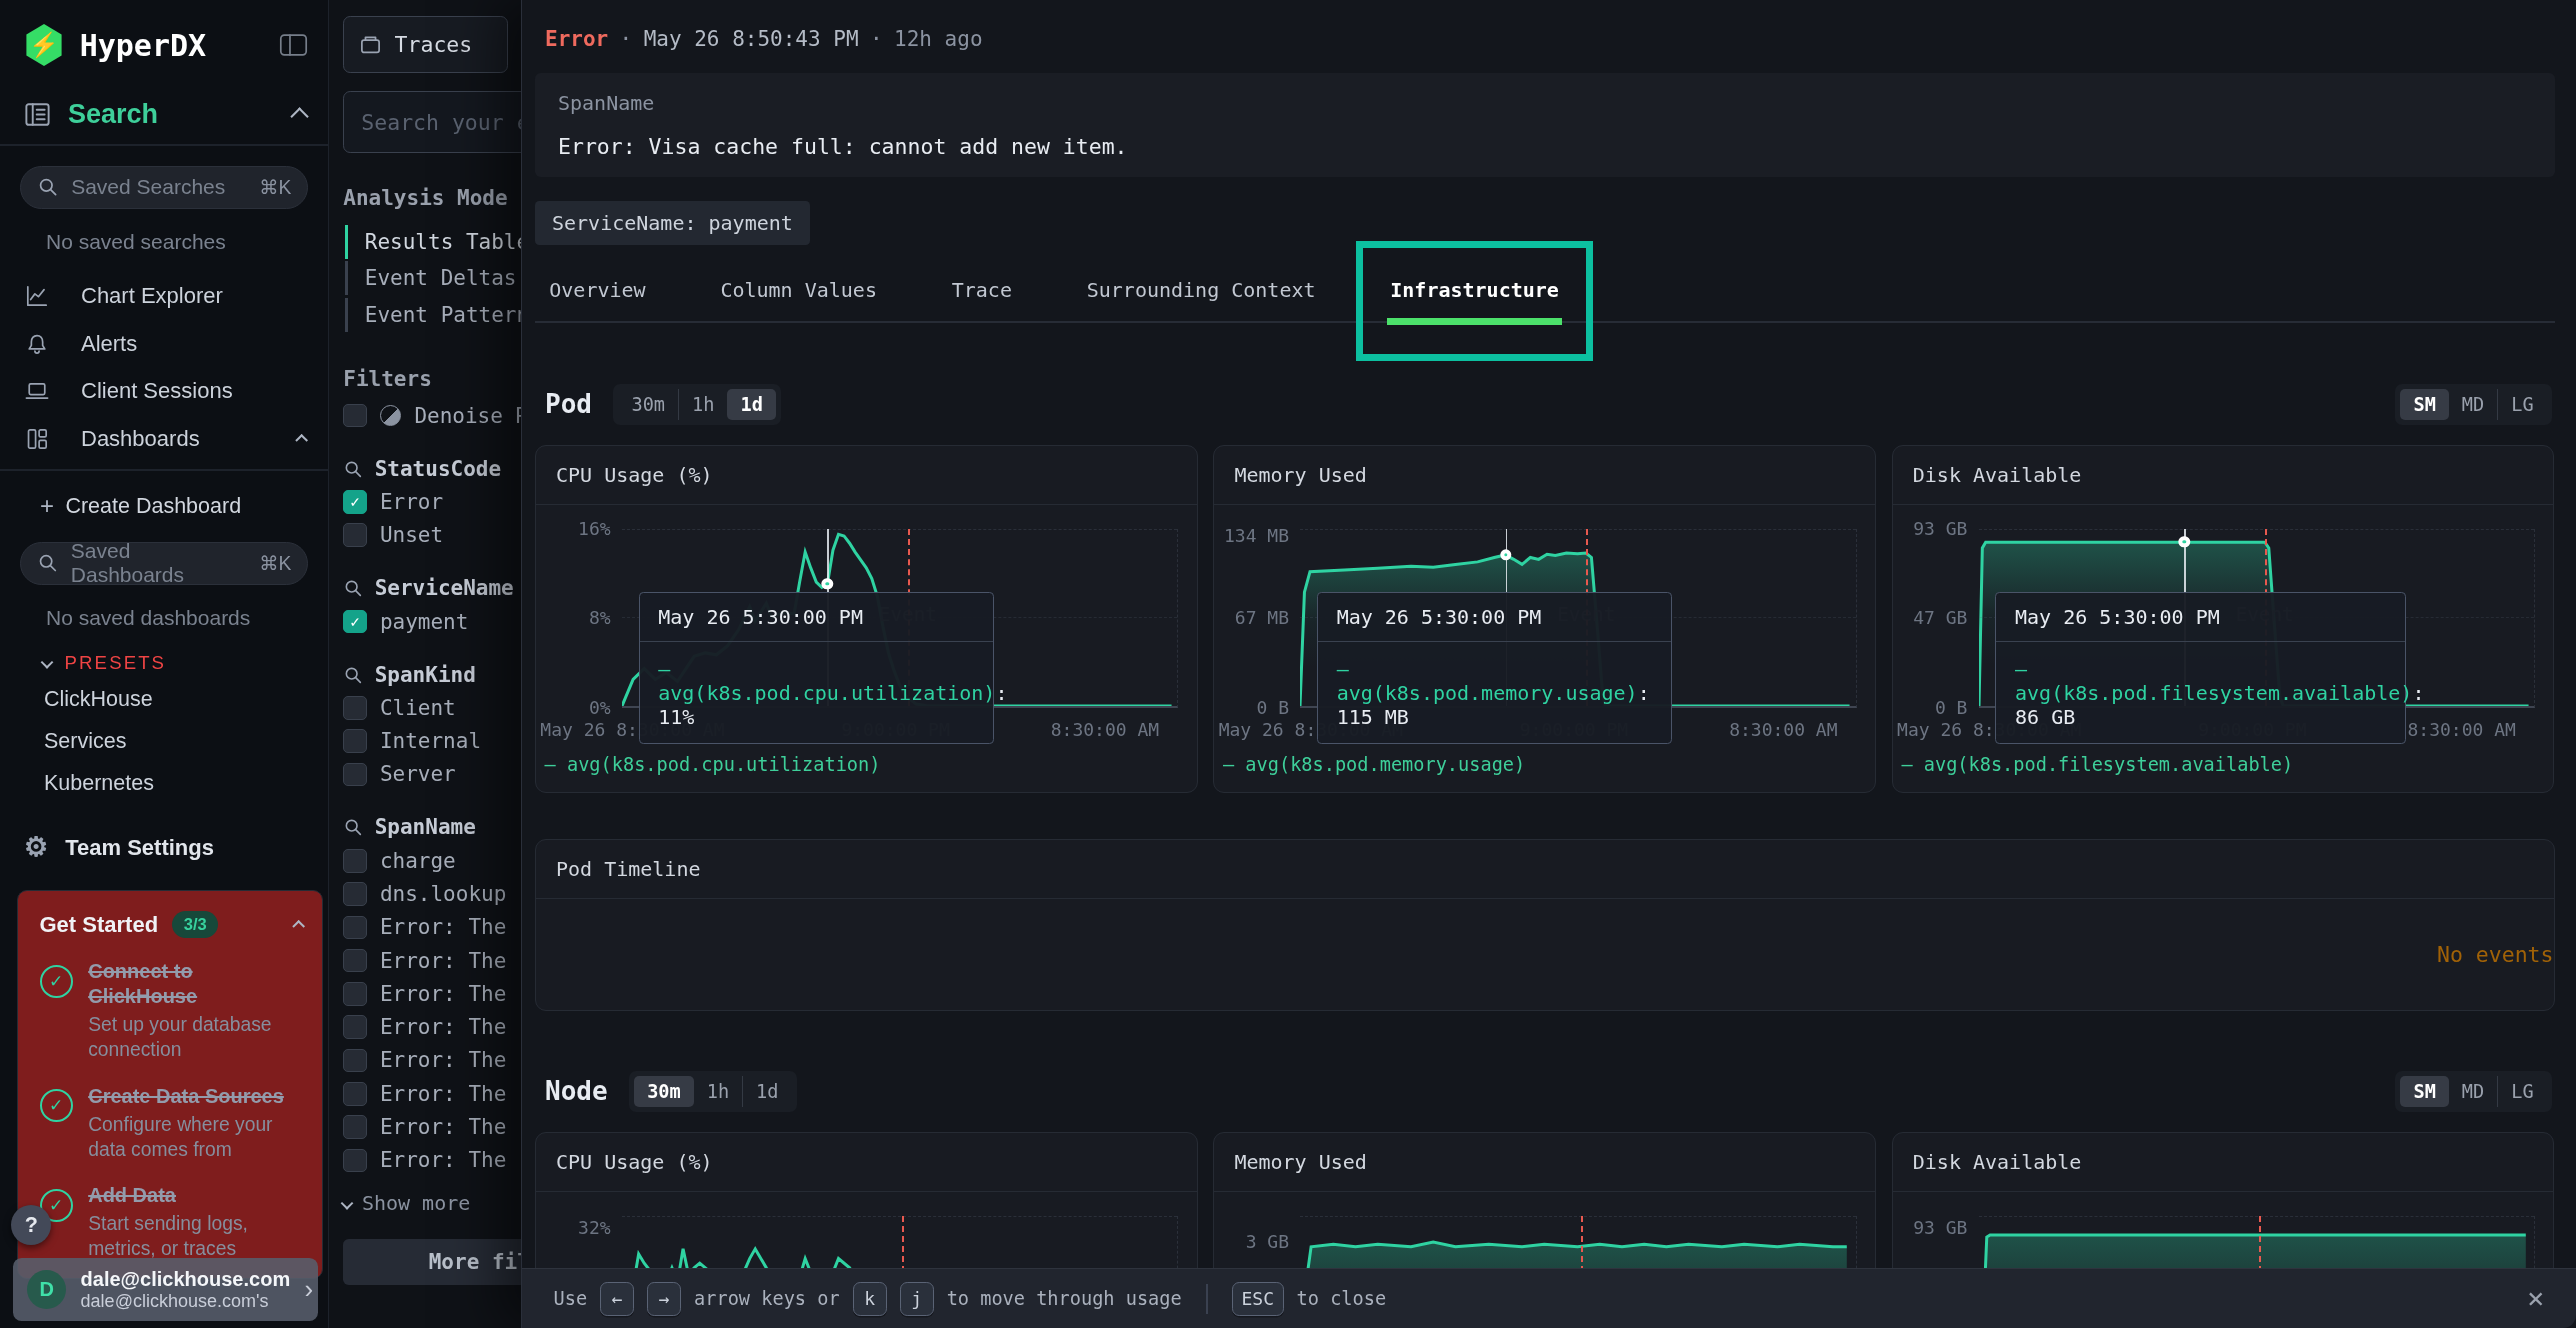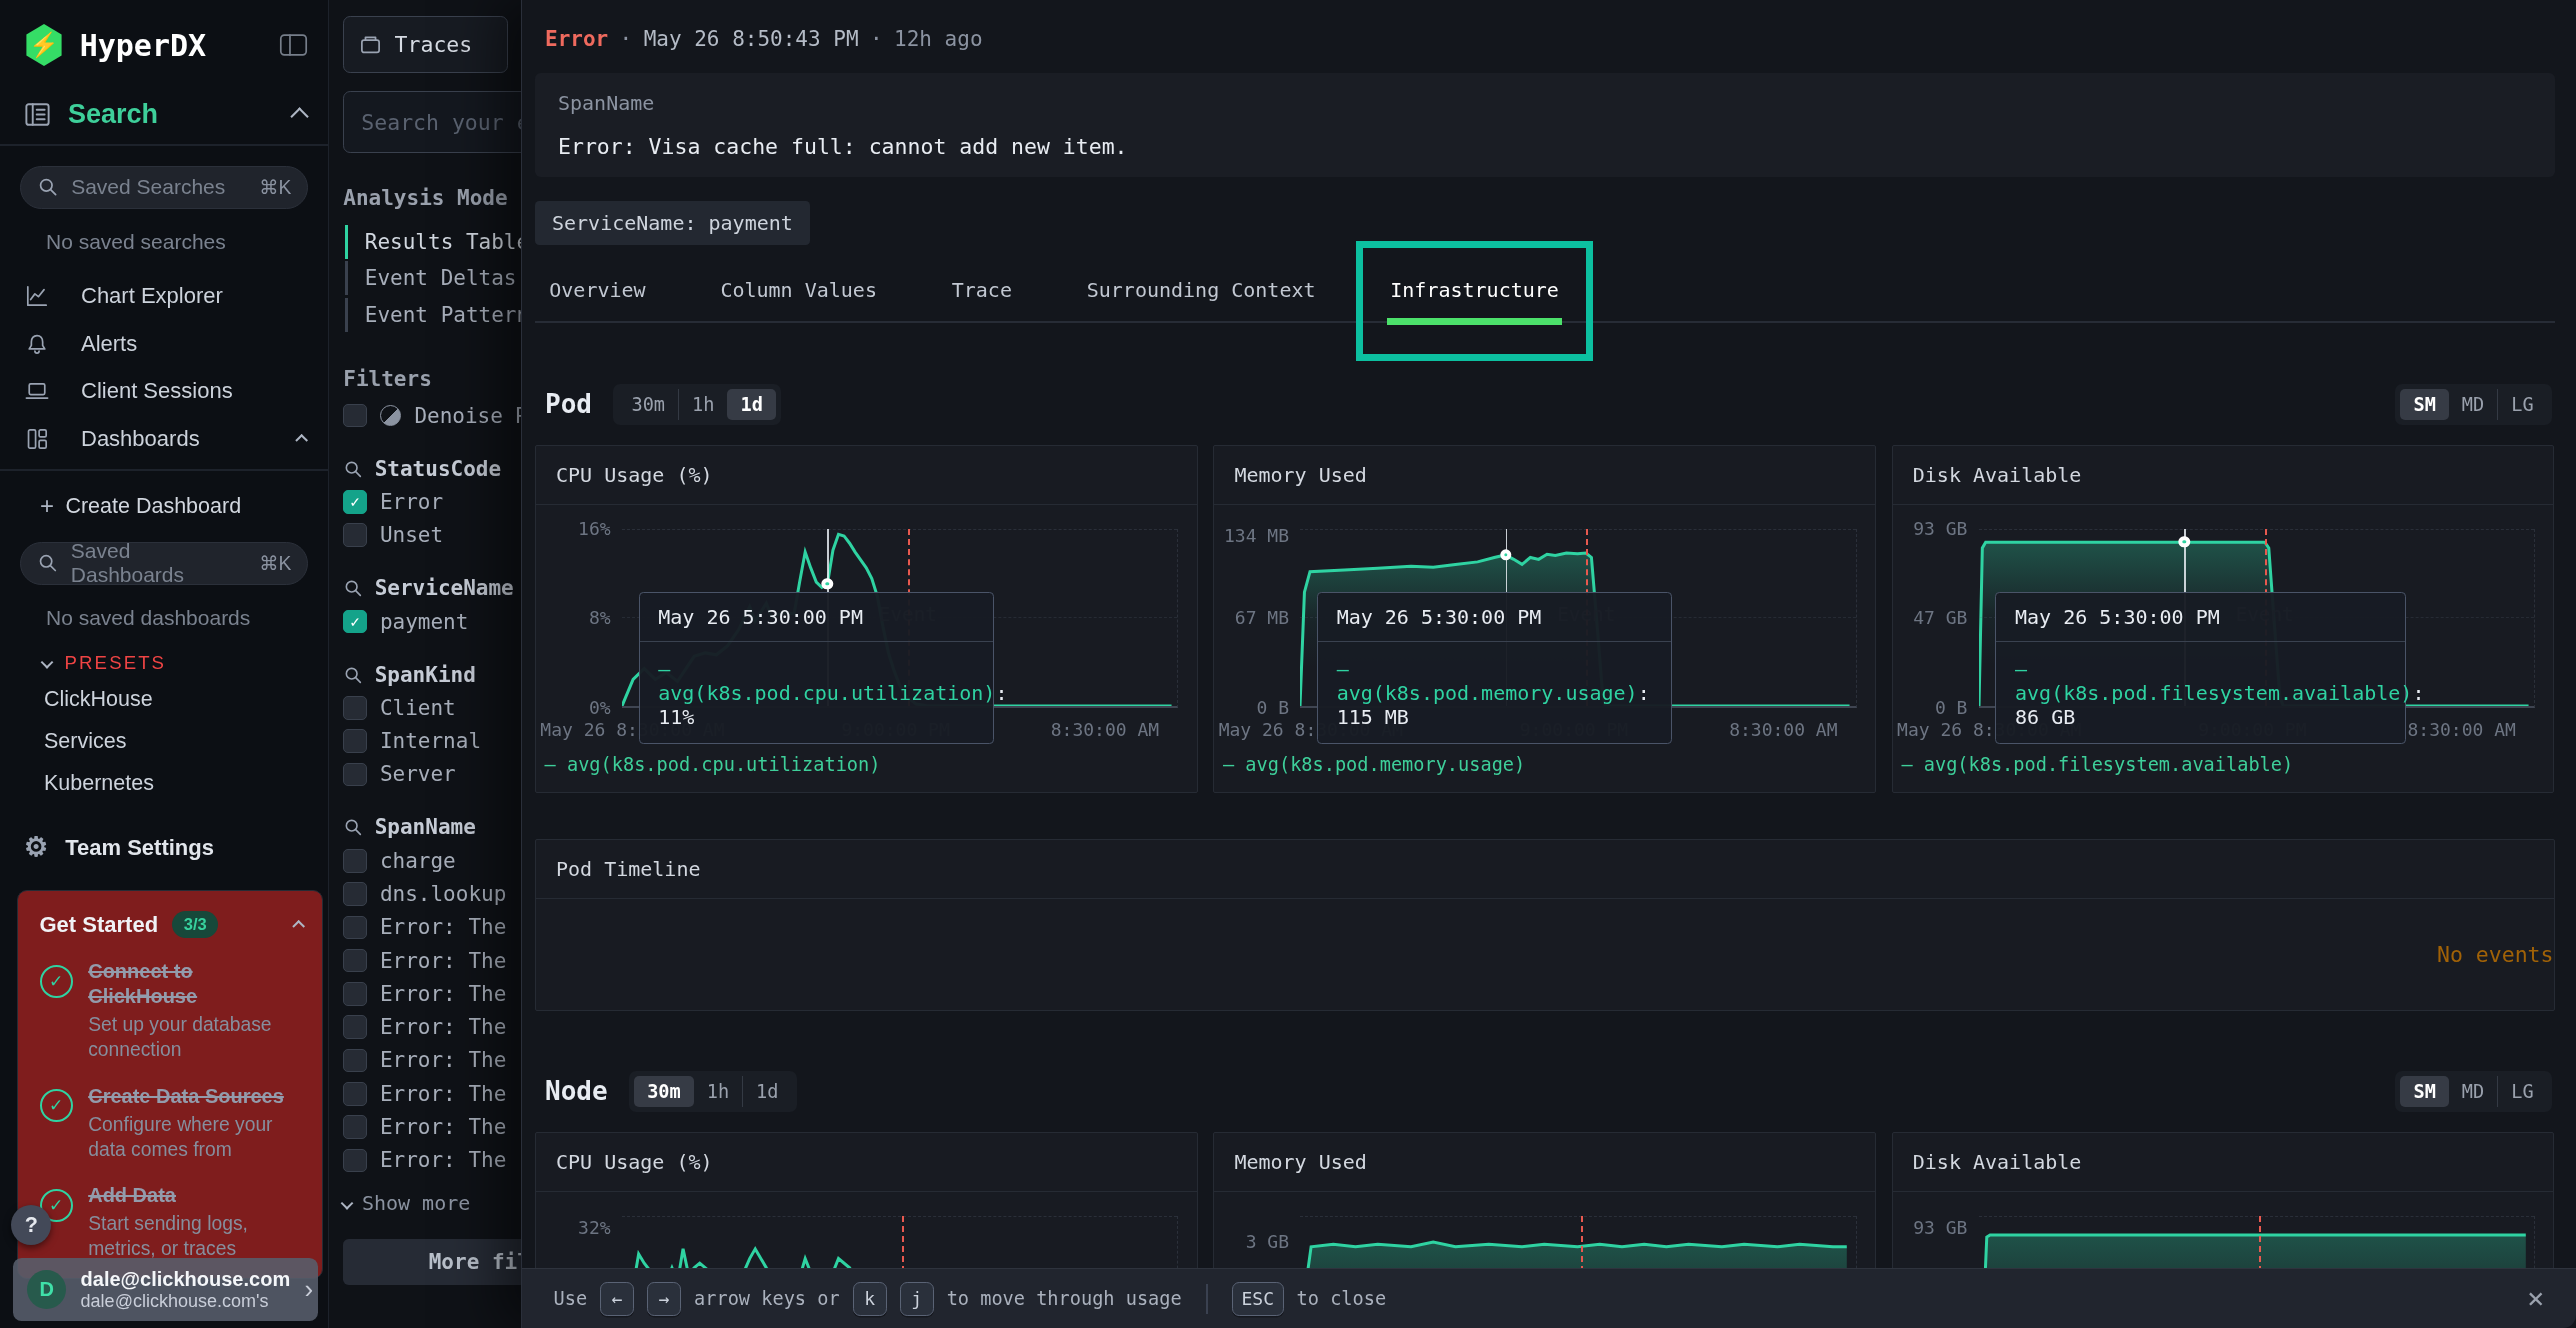--- a/index.html
+++ b/index.html
@@ -100,34 +100,34 @@
   .dr-head .dot{color:var(--dim)}
   .dr-head .ts{color:#b4bbc6}
   .dr-head .ago{color:var(--dim)}
   .span-box{margin:21.5px 0 0 0;background:var(--card2);border-radius:5.7px;padding:18.6px 23px}
   .span-box .l{font-size:20px;color:var(--dim)}
   .span-box .v{font-size:21.5px;color:#e8ecf2;margin-top:18.6px}
   .svc-chip{display:inline-flex;margin-top:24px;background:var(--chip);border-radius:4.3px;
             padding:10px 17px;font-size:20px;color:#ced4dd}
   .tabs{display:flex;align-items:flex-end;margin-top:14.3px;border-bottom:2.1px solid #272c36;padding-left:11.4px}
   .tab{position:relative;padding:18.6px 2.9px;margin-right:69px;font-size:20px;color:#c2c8d2;white-space:nowrap}
-  .tab.active{color:#fff;font-weight:normal}
+  .tab.active{color:#fff;font-weight:bold}
   .tab .ul{position:absolute;left:0;right:0;bottom:-4.3px;height:7.2px;background:var(--bright);z-index:7}
   .tab .hl-box{position:absolute;left:-31.5px;right:-31.5px;top:-18.6px;bottom:-40px;
                border:7.9px solid var(--teal);z-index:6;pointer-events:none}
   .sect-row{display:flex;align-items:center;gap:21.5px;margin-top:61px;padding:0 2.9px 0 10px}
   .sect-row.node{margin-top:60px}
   .sect-title{font-size:26px;font-weight:bold;color:#e8ecf2}
   .seg{display:flex;align-items:center;background:#1a1e25;border-radius:7.2px;padding:5px}
   .seg .cell{padding:5px 13px;font-size:18.6px;color:#9aa1ad;border-left:1.4px solid #343a44}
   .seg .cell:first-child{border-left:none}
   .seg .cell.active{background:#363b45;border-radius:5px;color:#fff;font-weight:bold;border-left:none}
   .seg .cell.active + .cell{border-left:none}
   .grid3{display:grid;grid-template-columns:repeat(3,1fr);gap:15.7px;margin-top:20px}
-  .card{background:var(--card);border:0.7px solid var(--border);border-radius:2px;overflow:hidden}
+  .card{background:var(--card);border:0.7px solid var(--border);border-radius:11px;overflow:hidden}
   .card-h{padding:17px 20px;font-size:20px;color:#d3d8e0;border-bottom:1.4px solid var(--border)}
   .card-b{position:relative;padding:24px 18.6px 4.3px 0}
   .chart{display:flex}
   .yax{width:86px;position:relative;flex:none}
   .ytick{position:absolute;right:11.4px;width:66px;text-align:right;font-size:18px;color:var(--dim2);
          transform:translateY(-50%);line-height:1.15}
   .plot{flex:1;position:relative;height:179px;border-bottom:2.1px solid #3f4552;
         border-right:1.4px dashed rgba(90,99,117,.3)}
   .plot.tall{height:236px;border-bottom:none}
   .plot::before{content:"";position:absolute;left:0;right:0;top:0;border-top:1.4px dashed rgba(90,99,117,.28)}

